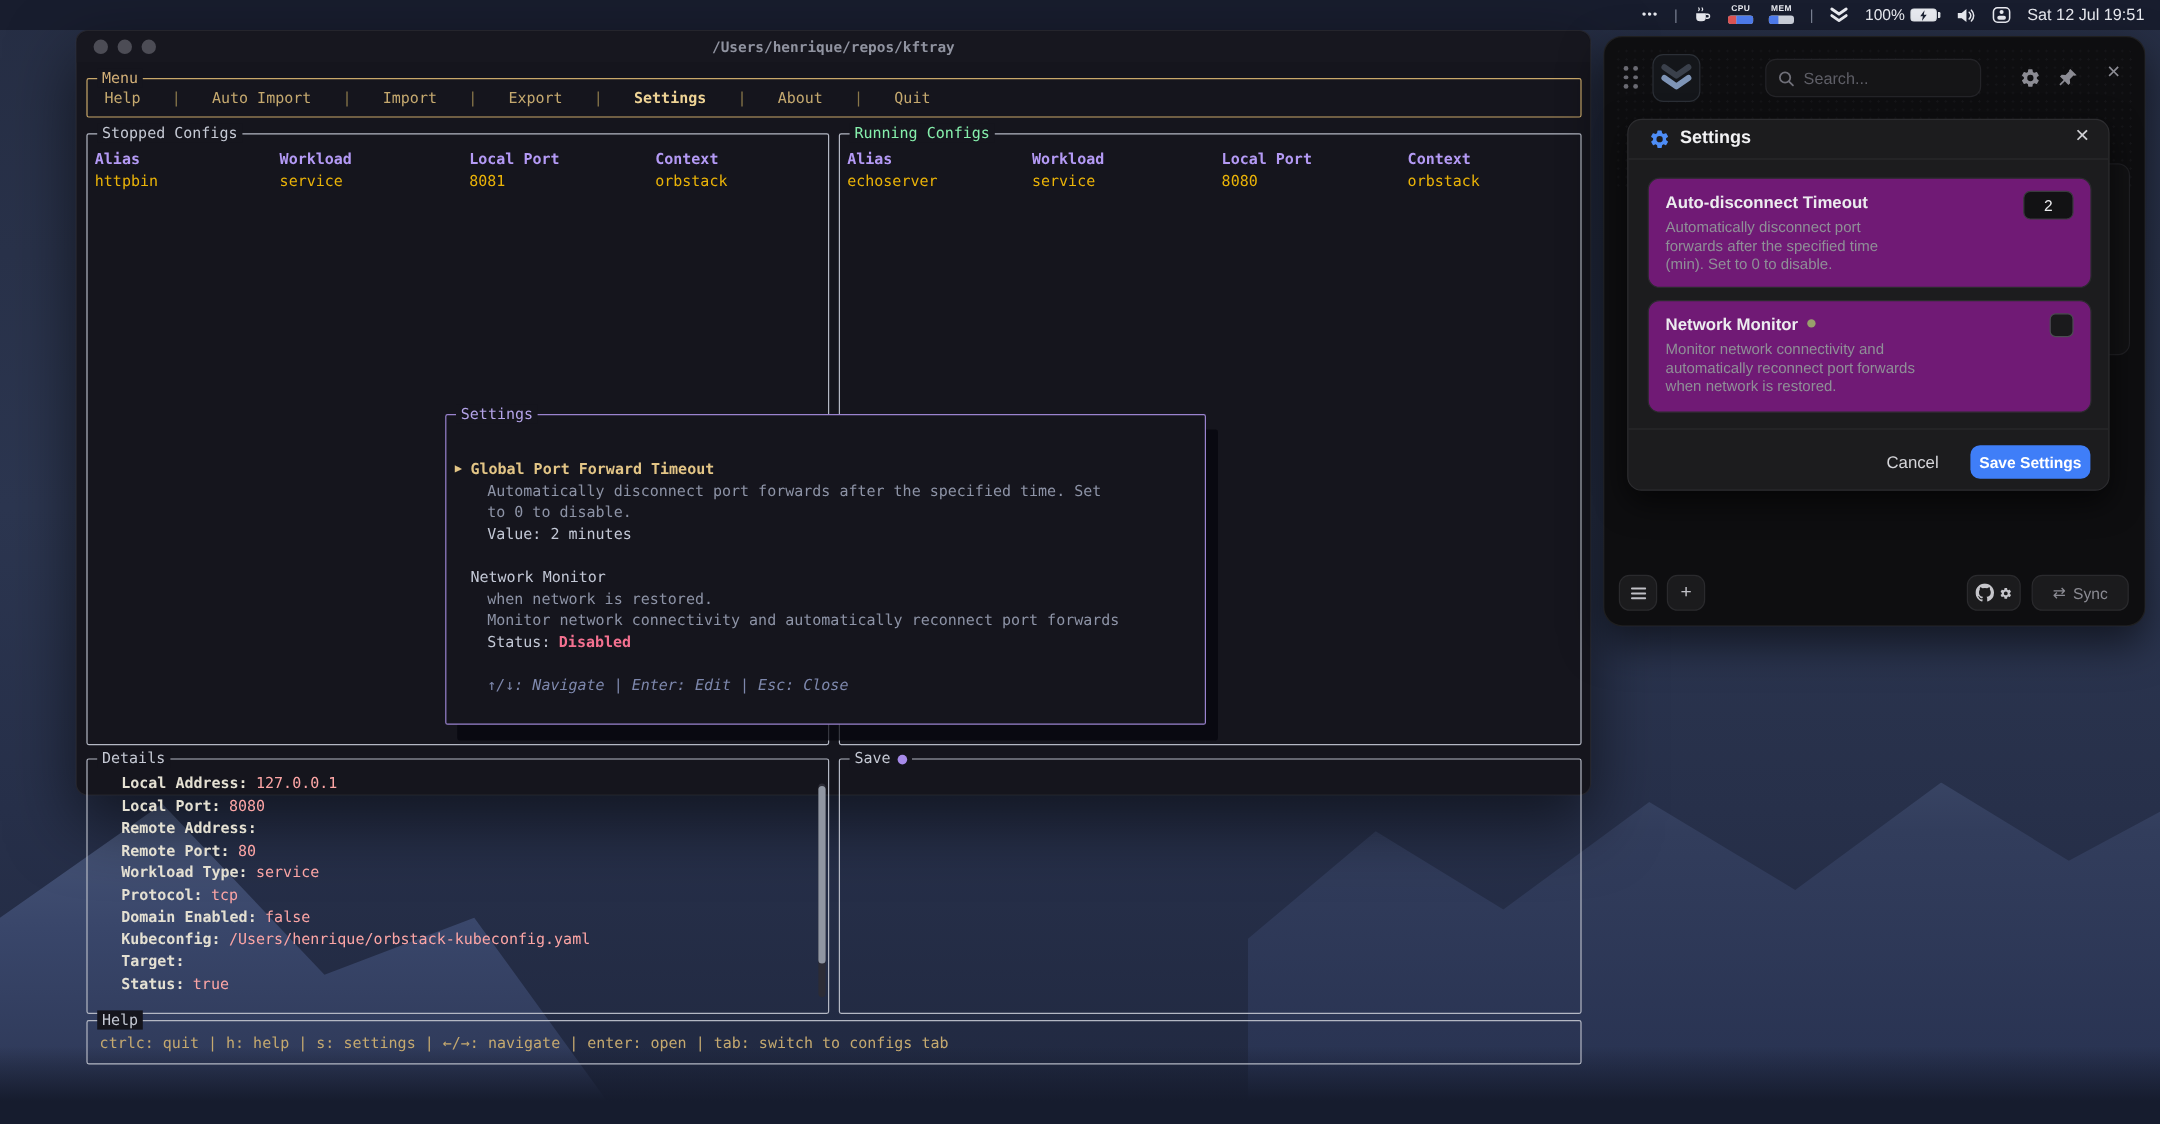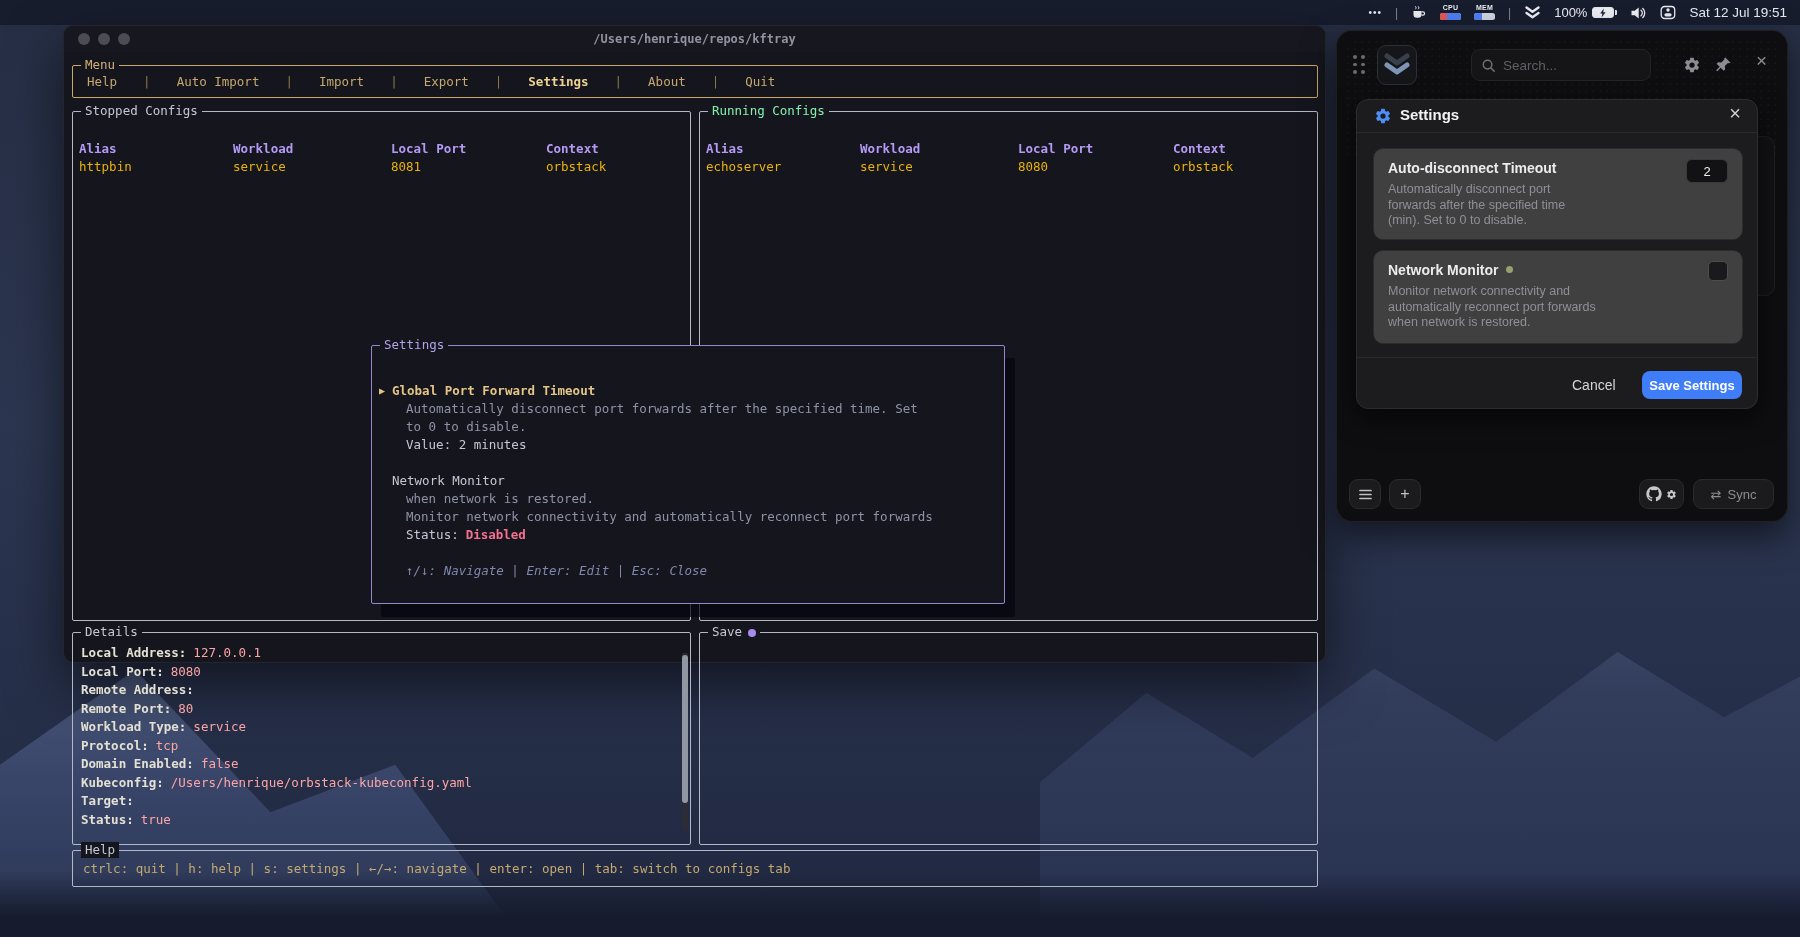--- a/index.html
+++ b/index.html
@@ -44,29 +44,29 @@
     color:#9093a0; font-size:12px; font-weight:bold; }
   .tui { font-family:"DejaVu Sans Mono", monospace; font-size:12.5px; }
   .tbox { position:absolute; border:1px solid #b4b8c4; border-radius:2px; }
   .tbox-label { position:absolute; top:-9px; left:8px; background:#15151d; padding:0 4px;
     font-size:12.5px; line-height:16px; color:#c5c9d4; white-space:nowrap; }
   #box-menu   { left:8px;  top:39px;  width:1246px; height:33px; border-color:#c9a86a; }
   #box-menu .tbox-label { color:#d3b078; }
   #box-stopped{ left:8px;  top:85px;  width:619px;  height:510px; }
   #box-running{ left:635px;top:85px;  width:619px;  height:510px; }
   #box-running .tbox-label { color:#86efac; }
-  #box-details{ left:8px;  top:606px; width:619px;  height:213px; }
+  #box-details{ left:8px;  top:606px; width:619px;  height:213px;padding-left:20px; }
   #box-logs   { left:635px;top:606px; width:619px;  height:213px; }
   #box-help   { left:8px;  top:824px; width:1246px; height:37px; }
   .menu-items { display:flex; align-items:center; gap:26px; padding:8px 0 0 14px; color:#c5a96f; }
   .menu-items .msep { color:#8a784a; }
   .menu-items .active { color:#eed395; font-weight:bold; }
   .cfg-table { padding:12px 0 0 6px; line-height:18px; }
   .cfg-row { display:grid; grid-template-columns:154px 158px 155px auto; }
-  .cfg-head { color:#b49af5; font-weight:bold;margin-top:16px; }
+  .cfg-head { color:#b49af5; font-weight:bold; }
   .cfg-data { color:#eab308; }
   .details-lines { padding:11px 0 0 8px; line-height:18.5px; }
   .dl-label { color:#e4e0d2; font-weight:bold; }
   .dl-value { color:#fca5a5; margin-left:7px; }
   .dscroll { position:absolute; right:2px; top:20px; bottom:13px; width:6px; background:#2c2c36; border-radius:3px; }
   .dscroll-thumb { position:absolute; top:2px; left:0; width:6px; height:148px; background:#9096a2; border-radius:3px; }
   .logs-dot { display:inline-block; width:8px; height:8px; border-radius:4px; background:#a78bea; margin-left:6px; vertical-align:-1px; }
   .help-text { padding:10px 0 0 10px; color:#c5a96f; }
   
   #tui-dialog { position:absolute; left:307px; top:319px; width:634px; height:259px; z-index:5;
@@ -102,21 +102,21 @@
   .hdr-icon { position:absolute; top:21px; width:18px; height:18px; color:#8c8c94; cursor:default; }
   .hdr-x { position:absolute; top:17px; font-size:19px; color:#8c8c94; line-height:18px; }
   
   #gui-modal { position:absolute; left:19px; top:68px; width:402px; height:310px; z-index:4;
     background:#1c1c1e; border:1px solid #2d2d30; border-radius:12px; box-shadow:0 10px 26px rgba(0,0,0,.6); }
   .gm-header { position:absolute; left:0; top:0; width:100%; height:32px; }
   .gm-gear { position:absolute; left:17px; top:7px; }
   .gm-title { position:absolute; left:43px; top:6px; font-size:15px; font-weight:bold; color:#f2f2f4; }
   .gm-x { position:absolute; right:16px; top:2px; font-size:20px; color:#cfcfd3; }
   .gm-div { position:absolute; left:0; top:32px; width:100%; height:1px; background:#2a2a2d; }
-  .gm-card { position:absolute; left:16px; width:370px; background:#404040; border:1px solid #2b2b2e; border-radius:10px; padding:11px 14px; }
+  .gm-card { position:absolute; left:16px; width:370px; background:#701a75; border:1px solid #2b2b2e; border-radius:10px; padding:11px 14px; }
   #gm-card1 { top:48px; height:92px; }
   #gm-card2 { top:150px; height:94px; }
   .gm-card-title { font-size:14px; font-weight:bold; color:#ececef; }
   .gm-card-desc { margin-top:6px; width:208px; font-size:12.5px; line-height:15.5px; color:#8f8f97; }
   .gm-input { position:absolute; right:14px; top:10px; width:42px; height:24px; background:#121214;
     border:1px solid #3a3a3e; border-radius:6px; color:#ececef; text-align:center; font-size:13px;
     font-family:"Liberation Sans", sans-serif; outline:none; }
   .gm-check { position:absolute; right:14px; top:10px; width:20px; height:20px; background:#1a1a1c;
     border:1.5px solid #4c4c52; border-radius:5px; }
   .nm-dot { display:inline-block; width:7px; height:7px; border-radius:4px; background:#98a06b; margin-left:8px; vertical-align:2px; }

